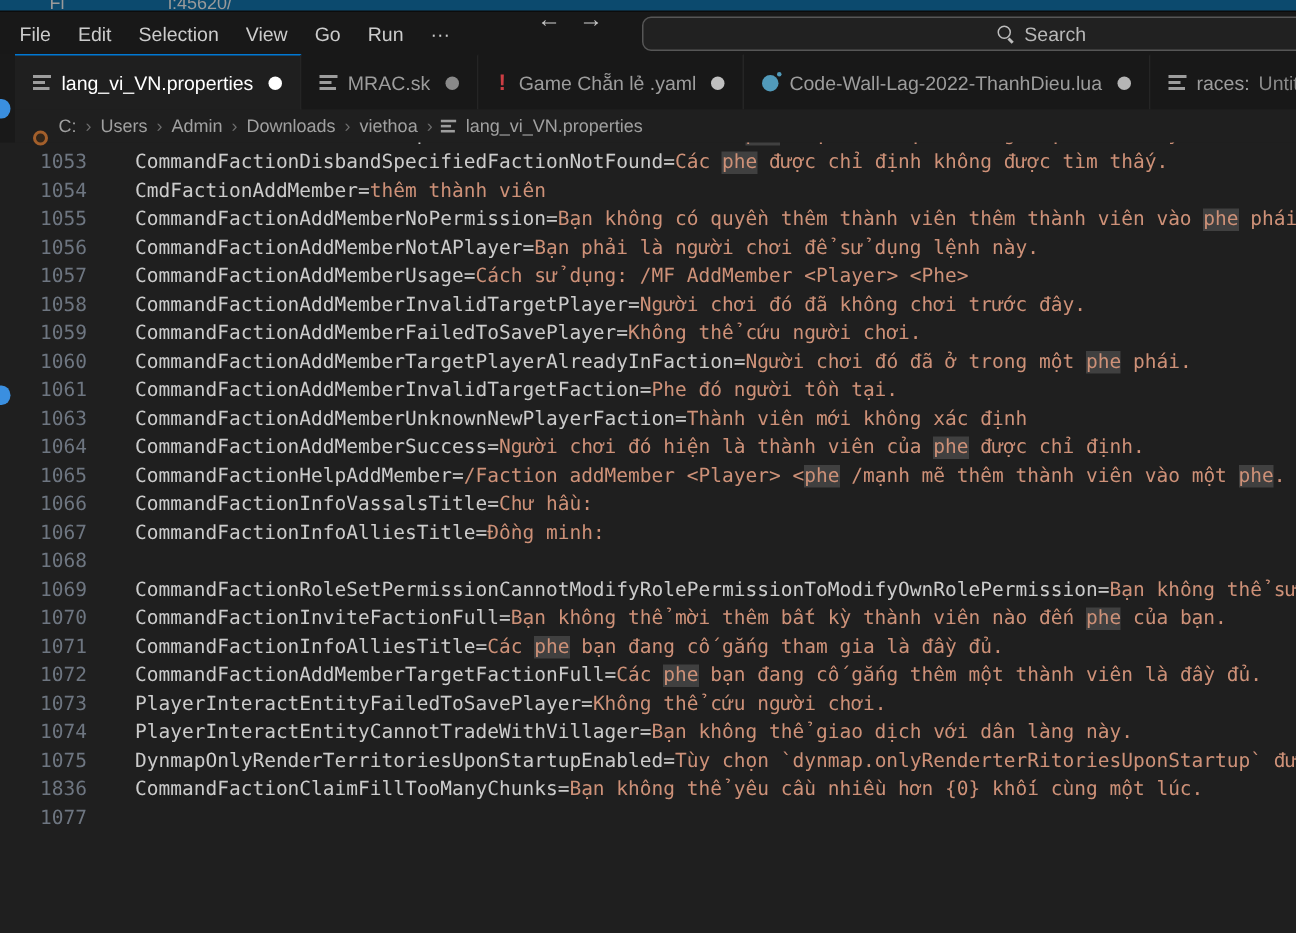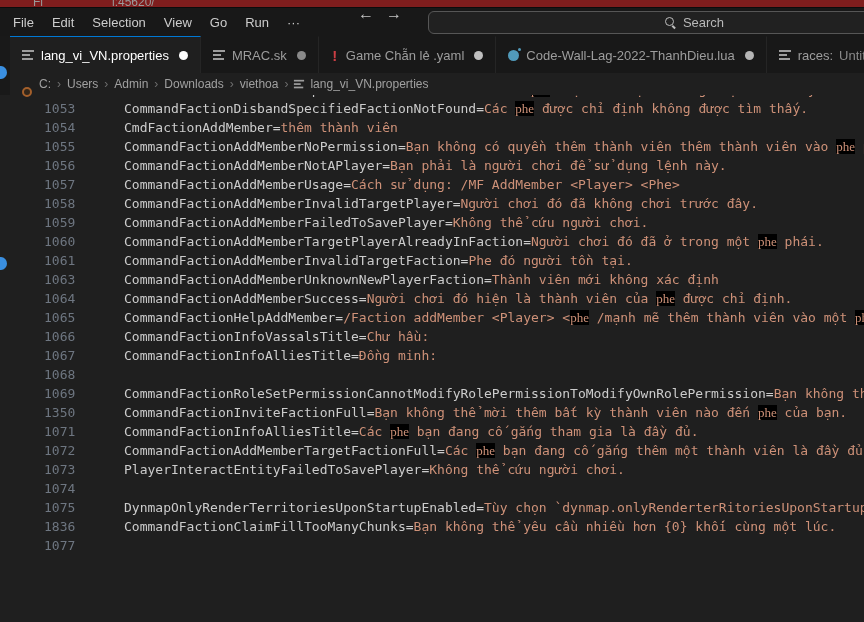--- a/index.html
+++ b/index.html
@@ -1,21 +1,21 @@
 <!DOCTYPE html>
 <html><head>
 <meta charset="utf-8">
 <style>
   * { margin:0; padding:0; box-sizing:border-box; }
   html,body { width:864px; height:622px; overflow:hidden; background:#1f1f1f;
               font-family:"Liberation Sans", sans-serif; }
 
   
   #top-sliver { position:absolute; left:0; top:0; width:864px; height:8px;
-                background:#7f1d1d; border-bottom:1px solid #0c0c0c; overflow:hidden; }
+                background:#0c4a6e; border-bottom:1px solid #0c0c0c; overflow:hidden; }
   #top-sliver span { position:absolute; top:-5px; color:#9a9a9a; font-size:12px; }
   #sliver-frag-0 { left:33px; }
   #sliver-frag-1 { left:112px; }
 
   
   #menubar { position:absolute; left:0; top:8px; width:864px; height:28px;
              background:#181818; display:flex; align-items:center; }
   .menu-item { color:#cccccc; font-size:13px; padding:3px 9px; border-radius:5px; cursor:default; }
   .menu-item:first-child { margin-left:4px;text-align:center; }
   .nav-arrow { position:absolute; top:4px; color:#c5c5c5; font-size:16px; width:22px; height:20px;
@@ -60,26 +60,26 @@
   .crumb-file { display:flex; align-items:center; color:#a0a0a0; }
   .crumb-file .ticon-list { transform:scale(.85); margin-right:5px; }
 
   
   #editor { position:absolute; left:0; top:95px; width:864px; height:527px; background:#1f1f1f;
             overflow:hidden; }
   .code-row { display:flex; height:19px; line-height:19px; white-space:pre; }
   .code-row.partial { height:4px; overflow:hidden; }
   .code-row.partial .row-inner { margin-top:-15px; }
   .row-inner { display:flex; }
-  .gutter { width:58px; color:#6e7681; flex:none;
-            font-family:"DejaVu Sans Mono", monospace; font-size:13px;margin-left:44px; }
+  .gutter { width:58px; text-align:right; color:#6e7681; flex:none;
+            font-family:"DejaVu Sans Mono", monospace; font-size:13px; }
   .code-text { margin-left:22px; font-family:"DejaVu Sans Mono", monospace; font-size:13px; }
-  .tok-key { color:#cccccc; }
+  .tok-key { color:#cccccc;margin-left:10px; }
   .tok-str { color:#ce9178; }
-  .tok-str.hl { background:#000000;font-family:Liberation Serif, serif; }
+  .tok-str.hl { background:#404040; }
 
   
   .edge-dot { position:absolute; width:12px; height:13px; border-radius:50%; background:#3a8fe0; left:-5px; }
   #edge-dot-top { top:66px; }
   #edge-dot-bottom { top:257px; }
   #breakpoint-dot { position:absolute; left:22px; top:87px; width:10px; height:10px; border-radius:50%;
                     border:2px solid #a35f2b; background:#32261a; }
   #left-strip { position:absolute; left:0; top:36px; width:10px; height:586px; background:#191919; }
 </style>
 </head>
@@ -166,25 +166,25 @@
     <div class="code-row"><div class="row-inner"><span class="gutter">1059</span><span class="code-text"><span class="tok-key">CommandFactionAddMemberFailedToSavePlayer=</span><span class="tok-str">Không thể cứu người chơi.</span></span></div></div>
     <div class="code-row"><div class="row-inner"><span class="gutter">1060</span><span class="code-text"><span class="tok-key">CommandFactionAddMemberTargetPlayerAlreadyInFaction=</span><span class="tok-str">Người chơi đó đã ở trong một </span><span class="tok-str hl">phe</span><span class="tok-str"> phái.</span></span></div></div>
     <div class="code-row"><div class="row-inner"><span class="gutter">1061</span><span class="code-text"><span class="tok-key">CommandFactionAddMemberInvalidTargetFaction=</span><span class="tok-str">Phe đó người tồn tại.</span></span></div></div>
     <div class="code-row"><div class="row-inner"><span class="gutter">1063</span><span class="code-text"><span class="tok-key">CommandFactionAddMemberUnknownNewPlayerFaction=</span><span class="tok-str">Thành viên mới không xác định</span></span></div></div>
     <div class="code-row"><div class="row-inner"><span class="gutter">1064</span><span class="code-text"><span class="tok-key">CommandFactionAddMemberSuccess=</span><span class="tok-str">Người chơi đó hiện là thành viên của </span><span class="tok-str hl">phe</span><span class="tok-str"> được chỉ định.</span></span></div></div>
     <div class="code-row"><div class="row-inner"><span class="gutter">1065</span><span class="code-text"><span class="tok-key">CommandFactionHelpAddMember=</span><span class="tok-str">/Faction addMember &lt;Player&gt; &lt;</span><span class="tok-str hl">phe</span><span class="tok-str"> /mạnh mẽ thêm thành viên vào một </span><span class="tok-str hl">phe</span><span class="tok-str">.</span></span></div></div>
     <div class="code-row"><div class="row-inner"><span class="gutter">1066</span><span class="code-text"><span class="tok-key">CommandFactionInfoVassalsTitle=</span><span class="tok-str">Chư hầu:</span></span></div></div>
     <div class="code-row"><div class="row-inner"><span class="gutter">1067</span><span class="code-text"><span class="tok-key">CommandFactionInfoAlliesTitle=</span><span class="tok-str">Đồng minh:</span></span></div></div>
     <div class="code-row"><div class="row-inner"><span class="gutter">1068</span></div></div>
     <div class="code-row"><div class="row-inner"><span class="gutter">1069</span><span class="code-text"><span class="tok-key">CommandFactionRoleSetPermissionCannotModifyRolePermissionToModifyOwnRolePermission=</span><span class="tok-str">Bạn không thể sửa</span></span></div></div>
-    <div class="code-row"><div class="row-inner"><span class="gutter">1350</span><span class="code-text"><span class="tok-key">CommandFactionInviteFactionFull=</span><span class="tok-str">Bạn không thể mời thêm bất kỳ thành viên nào đến </span><span class="tok-str hl">phe</span><span class="tok-str"> của bạn.</span></span></div></div>
+    <div class="code-row"><div class="row-inner"><span class="gutter">1070</span><span class="code-text"><span class="tok-key">CommandFactionInviteFactionFull=</span><span class="tok-str">Bạn không thể mời thêm bất kỳ thành viên nào đến </span><span class="tok-str hl">phe</span><span class="tok-str"> của bạn.</span></span></div></div>
     <div class="code-row"><div class="row-inner"><span class="gutter">1071</span><span class="code-text"><span class="tok-key">CommandFactionInfoAlliesTitle=</span><span class="tok-str">Các </span><span class="tok-str hl">phe</span><span class="tok-str"> bạn đang cố gắng tham gia là đầy đủ.</span></span></div></div>
     <div class="code-row"><div class="row-inner"><span class="gutter">1072</span><span class="code-text"><span class="tok-key">CommandFactionAddMemberTargetFactionFull=</span><span class="tok-str">Các </span><span class="tok-str hl">phe</span><span class="tok-str"> bạn đang cố gắng thêm một thành viên là đầy đủ.</span></span></div></div>
     <div class="code-row"><div class="row-inner"><span class="gutter">1073</span><span class="code-text"><span class="tok-key">PlayerInteractEntityFailedToSavePlayer=</span><span class="tok-str">Không thể cứu người chơi.</span></span></div></div>
-    <div class="code-row"><div class="row-inner"><span class="gutter">1074</span></div></div>
+    <div class="code-row"><div class="row-inner"><span class="gutter">1074</span><span class="code-text"><span class="tok-key">PlayerInteractEntityCannotTradeWithVillager=</span><span class="tok-str">Bạn không thể giao dịch với dân làng này.</span></span></div></div>
     <div class="code-row"><div class="row-inner"><span class="gutter">1075</span><span class="code-text"><span class="tok-key">DynmapOnlyRenderTerritoriesUponStartupEnabled=</span><span class="tok-str">Tùy chọn `dynmap.onlyRenderterRitoriesUponStartup` được</span></span></div></div>
     <div class="code-row"><div class="row-inner"><span class="gutter">1836</span><span class="code-text"><span class="tok-key">CommandFactionClaimFillTooManyChunks=</span><span class="tok-str">Bạn không thể yêu cầu nhiều hơn {0} khối cùng một lúc.</span></span></div></div>
     <div class="code-row"><div class="row-inner"><span class="gutter">1077</span><span class="code-text"></span></div></div>
   </div>
 
 <div class="edge-dot" id="edge-dot-top"></div>
 <div class="edge-dot" id="edge-dot-bottom"></div>
 <div id="breakpoint-dot"></div>
 
 </body></html>

